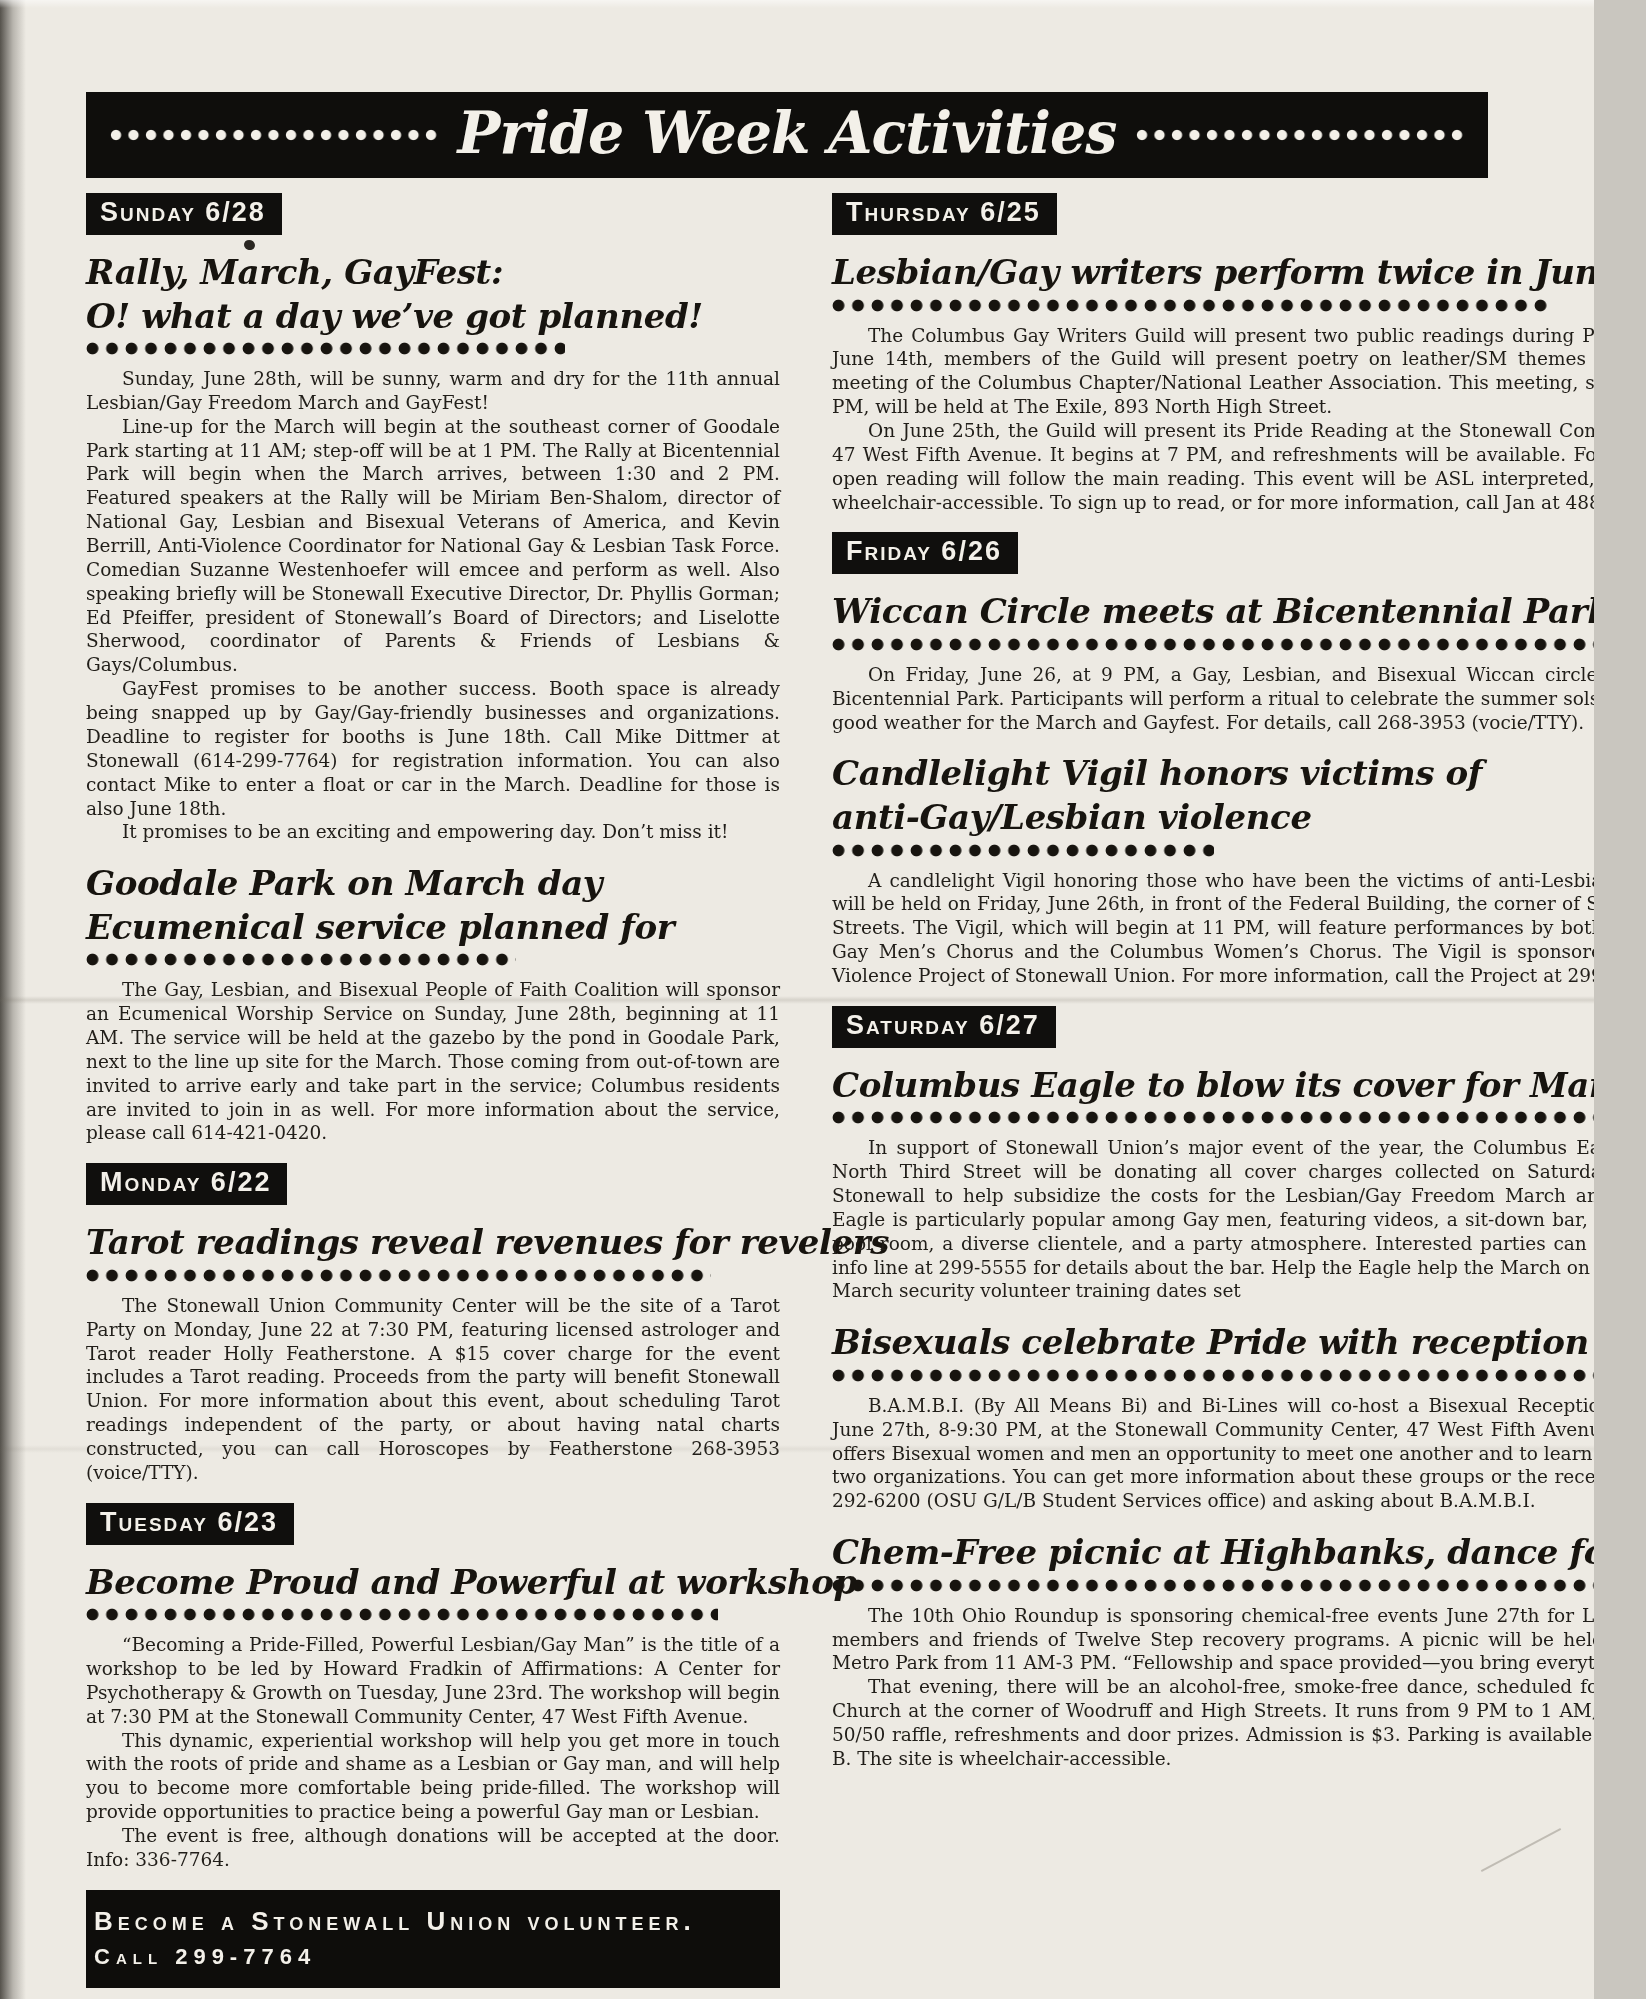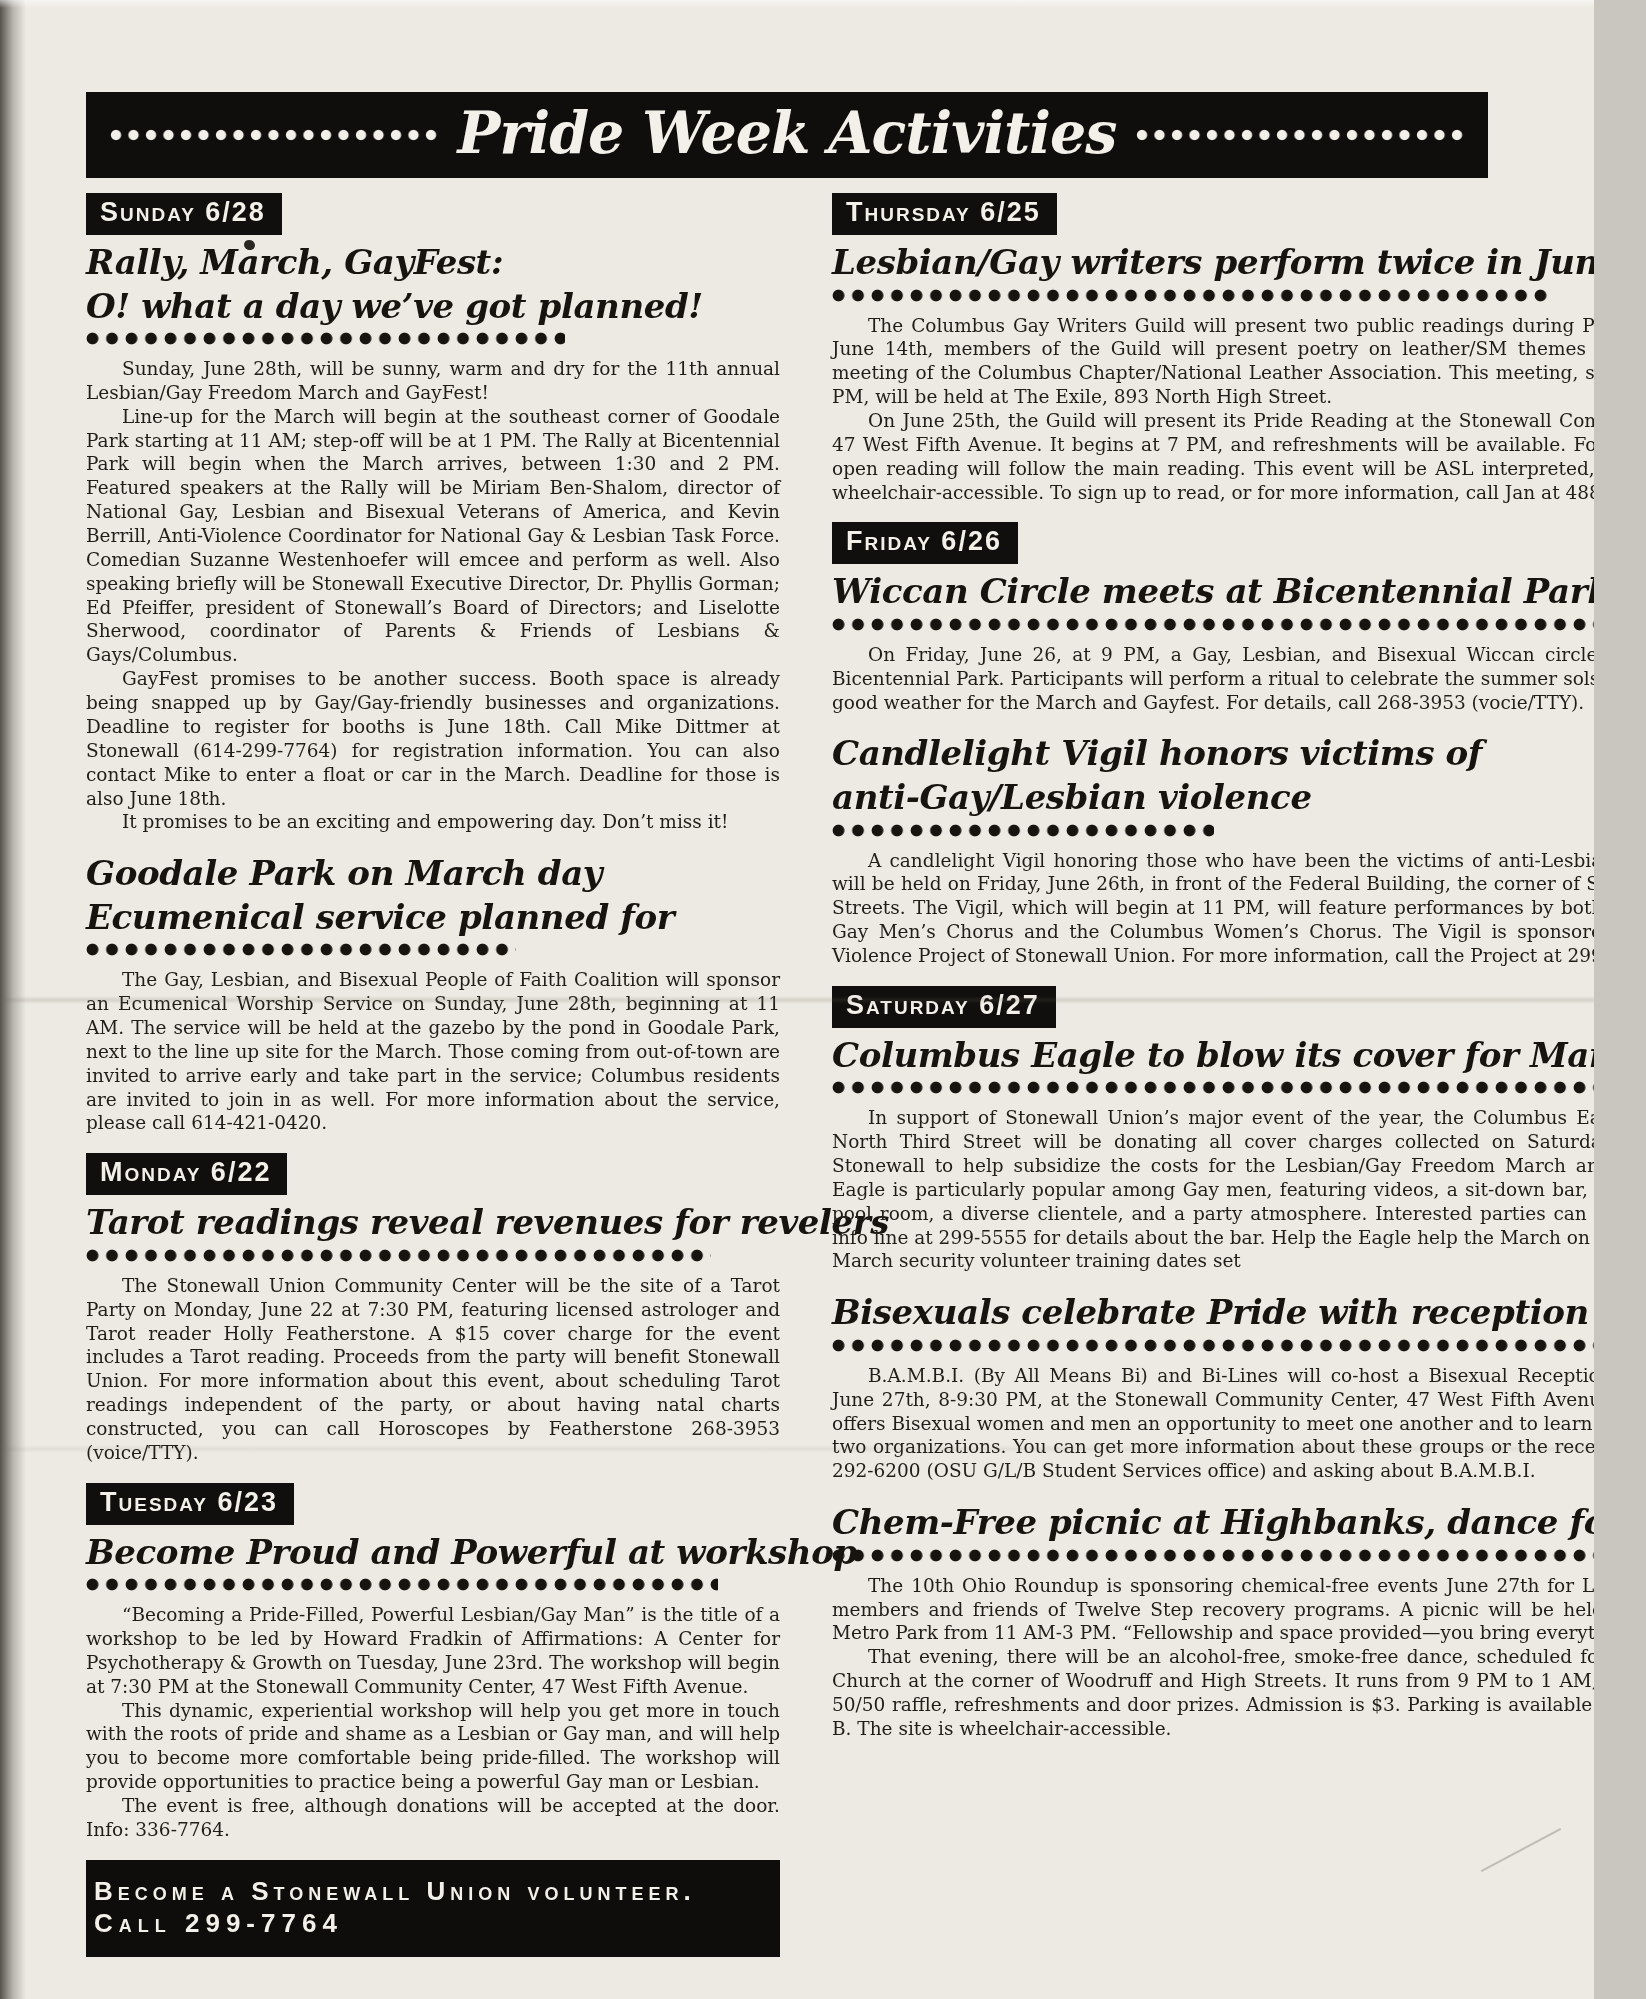--- a/index.html
+++ b/index.html
@@ -41,21 +41,21 @@
   
   .columns{display:flex;align-items:stretch;margin-top:15px;min-height:1759px;}
   .col-left{width:726px;padding-right:32px;display:flex;flex-direction:column;}
   .col-divider{width:6px;background:#13110e;}
   .col-right{flex:1;padding-left:20px;}
   
   .daybox{
     align-self:flex-start;display:inline-block;background:#100f0d;color:var(--paper-text);
     font-family:"Liberation Sans", sans-serif;font-weight:700;font-variant:small-caps;
     font-size:27px;line-height:1;letter-spacing:2px;
-    padding:6px 16px 9px 14px;margin-bottom:6px;
+    padding:6px 16px 9px 14px;margin-bottom:16px;
   }
   .col-right .daybox{display:inline-block;}
   
   .headline{
     font:italic 700 34px/1.28 "DejaVu Serif", serif;letter-spacing:-0.4px;
     white-space:nowrap;color:#17140f;
   }
   .dotrow{height:13px;margin:4px 0 12px 0;
     background-image:radial-gradient(circle at 6.5px 6.5px,#17140f 5.4px,rgba(0,0,0,0) 6.3px);
     background-size:19.5px 13px;background-repeat:repeat-x;}
@@ -66,21 +66,21 @@
   }
   .body p.note{text-indent:0;}
   .section{margin-bottom:18px;}
   
   .volunteer{
     margin-top:auto;background:#0e0d0b;color:var(--paper-text);text-align:left;
     padding:15px 8px 17px 8px;font-family:"Liberation Sans", sans-serif;
     font-weight:700;font-variant:small-caps;
   }
   .volunteer .l1{font-size:26px;letter-spacing:5px;line-height:1.25;}
-  .volunteer .l2{font-size:26px;letter-spacing:6px;line-height:1.25;}
+  .volunteer .l2{font-size:22px;letter-spacing:6px;line-height:1.25;margin-top:6px;}
 </style>
 </head>
 <body>
 
 <div class="page">
   <div class="edge-left"></div>
   <div class="edge-top"></div>
   <div class="crease c1"></div>
   <div class="crease c2"></div>
   <div class="corner-mark"></div>

